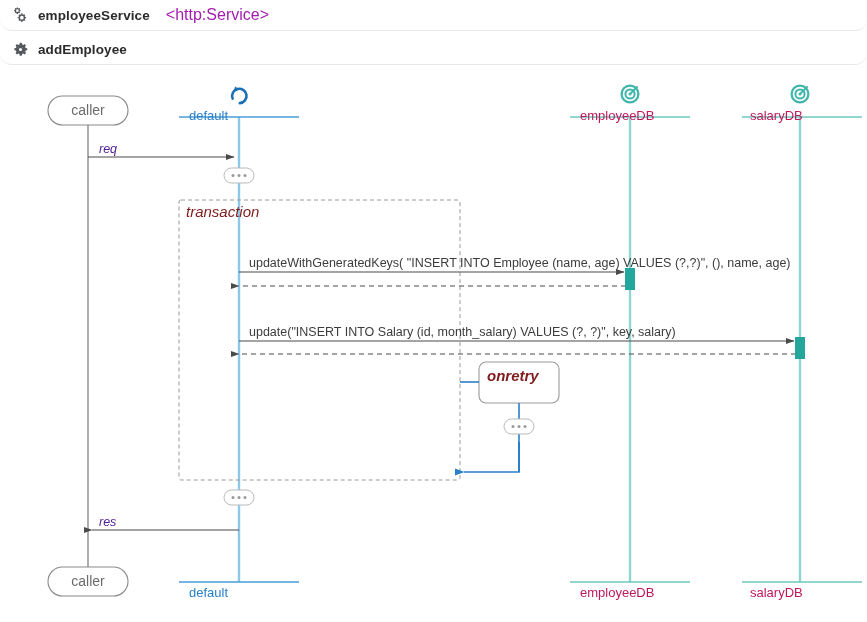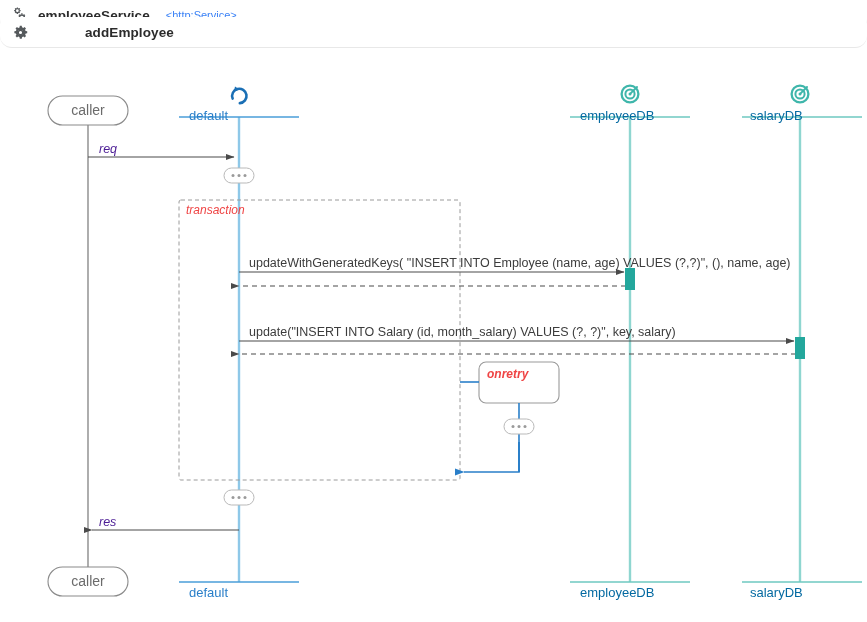--- a/index.html
+++ b/index.html
@@ -22,42 +22,42 @@
     left: 0;
     width: 867px;
     box-sizing: border-box;
     display: flex;
     align-items: center;
     background: #ffffff;
     border-bottom: 1px solid #e8e8e8;
     border-radius: 12px;
   }
   #hdr-service { top: 0; height: 31px; }
-  #hdr-resource { top: 17px; height: 31px; gap: 47px; }
+  #hdr-resource { top: 34px; height: 31px; }
 
   .hdr-icon {
     width: 20px;
     height: 20px;
     margin-left: 10px;
     margin-right: 8px;
     flex: 0 0 auto;
     display: flex;
     align-items: center;
     justify-content: center;
     color: #55595c;
   }
   .hdr-name {
     font-size: 13.5px;
     font-weight: bold;
     color: #2b2b2b;
     letter-spacing: 0.1px;
   }
   .hdr-type {
-    font-size: 11px;
-    color: #3b82f6;
+    font-size: 16px;
+    color: #a21caf;
     margin-left: 16px;
   }
 
   
   #canvas {
     position: absolute;
     left: 0;
     top: 62px;
     width: 867px;
     height: 560px;
@@ -69,38 +69,38 @@
     position: absolute;
     font-family: "Liberation Sans", sans-serif;
     white-space: nowrap;
     pointer-events: none;
   }
   .participant-name {
     font-size: 13px;
     text-align: left;
   }
   .pn-blue { color: #2a7fc9; }
-  .pn-teal { color: #0369a1; }
+  .pn-teal { color: #be185d; }
   .actor-name {
     font-size: 14px;
     color: #6b6b6b;
     text-align: center;
   }
   .msg-label {
     font-size: 12.5px;
     color: #3c3c3c;
   }
   .small-label {
     font-size: 12.5px;
     color: #4c1d95;
     font-style: italic;
   }
   .frag-label {
-    font-size: 12px;
-    color: #ef4444;
+    font-size: 15px;
+    color: #7f1d1d;
     font-style: italic;
   }
 </style>
 </head>
 <body>
 
 <div id="root">
 
   <div class="hdr-row" id="hdr-service">
     <span class="hdr-icon">

